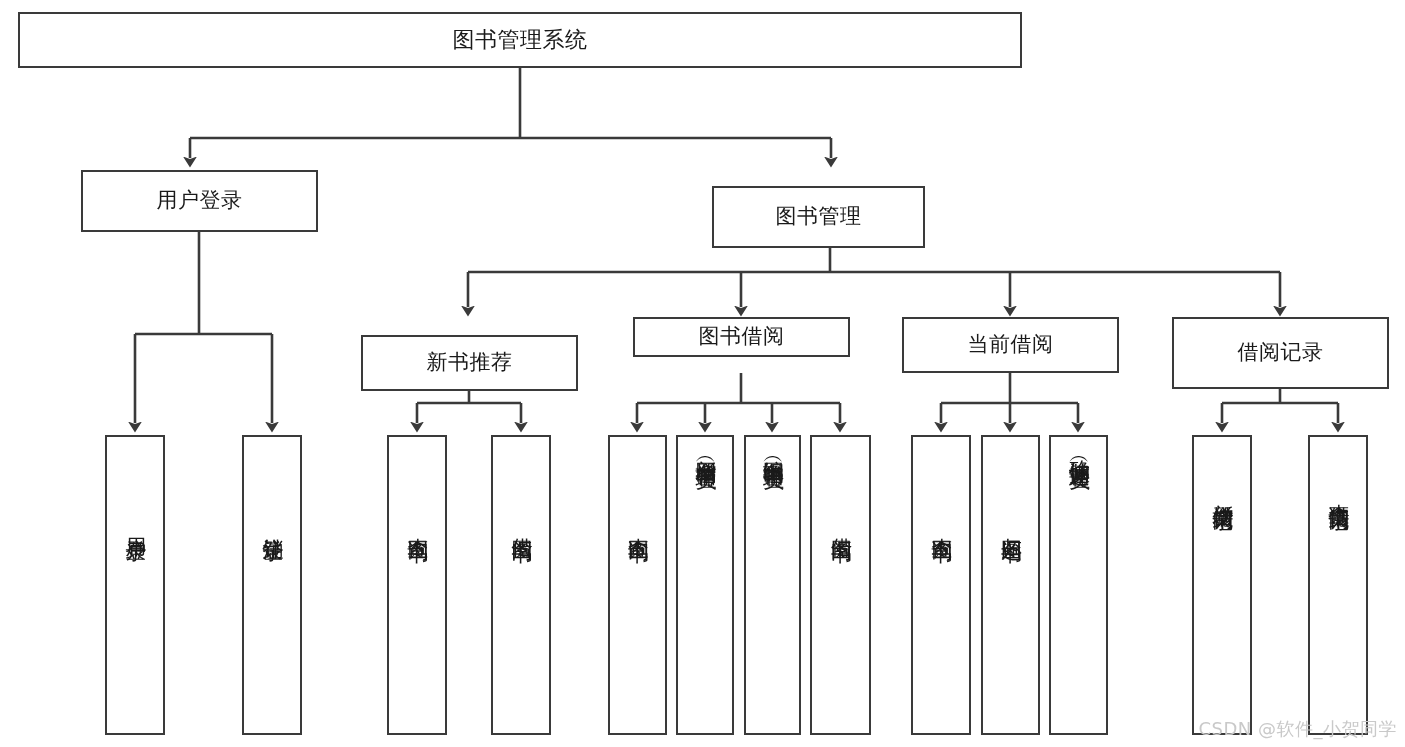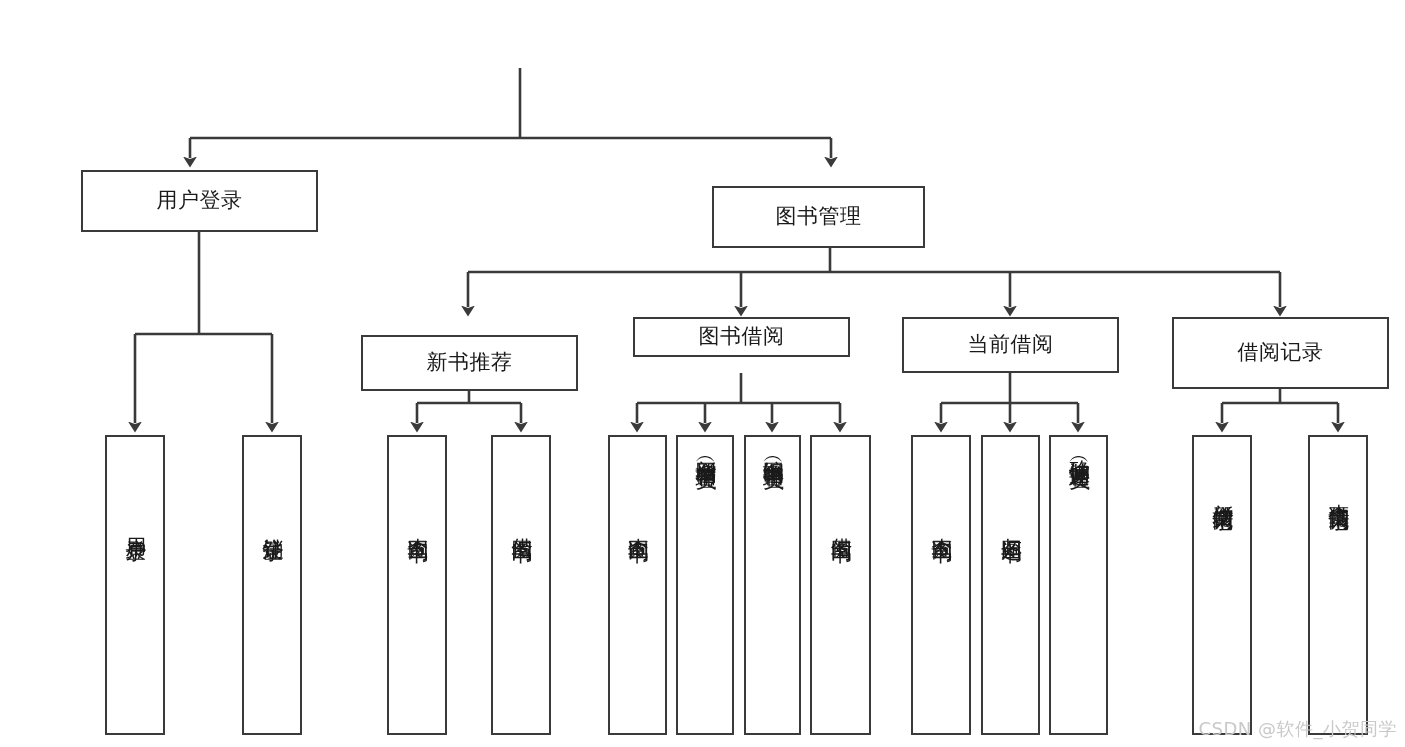--- a/index.html
+++ b/index.html
@@ -124,20 +124,23 @@
       <path d="M1010,403 L1010,423" marker-end="url(#arw)"></path>
       <path d="M1078,403 L1078,423" marker-end="url(#arw)"></path>
 
       <path d="M1280,373 L1280,403"></path>
       <path d="M1222,403 L1338,403"></path>
       <path d="M1222,403 L1222,423" marker-end="url(#arw)"></path>
       <path d="M1338,403 L1338,423" marker-end="url(#arw)"></path>
     </g>
   </svg>
 
+  <div class="node h root" style="left:18px; top:12px; width:1004px; height:56px;">
+    <span>图书管理系统</span>
+  </div>
 
   <div class="node h" style="left:81px; top:170px; width:237px; height:62px;">
     <span>用户登录</span>
   </div>
   <div class="node h" style="left:712px; top:186px; width:213px; height:62px;">
     <span>图书管理</span>
   </div>
 
   <div class="node h" style="left:361px; top:335px; width:217px; height:56px;">
     <span>新书推荐</span>

